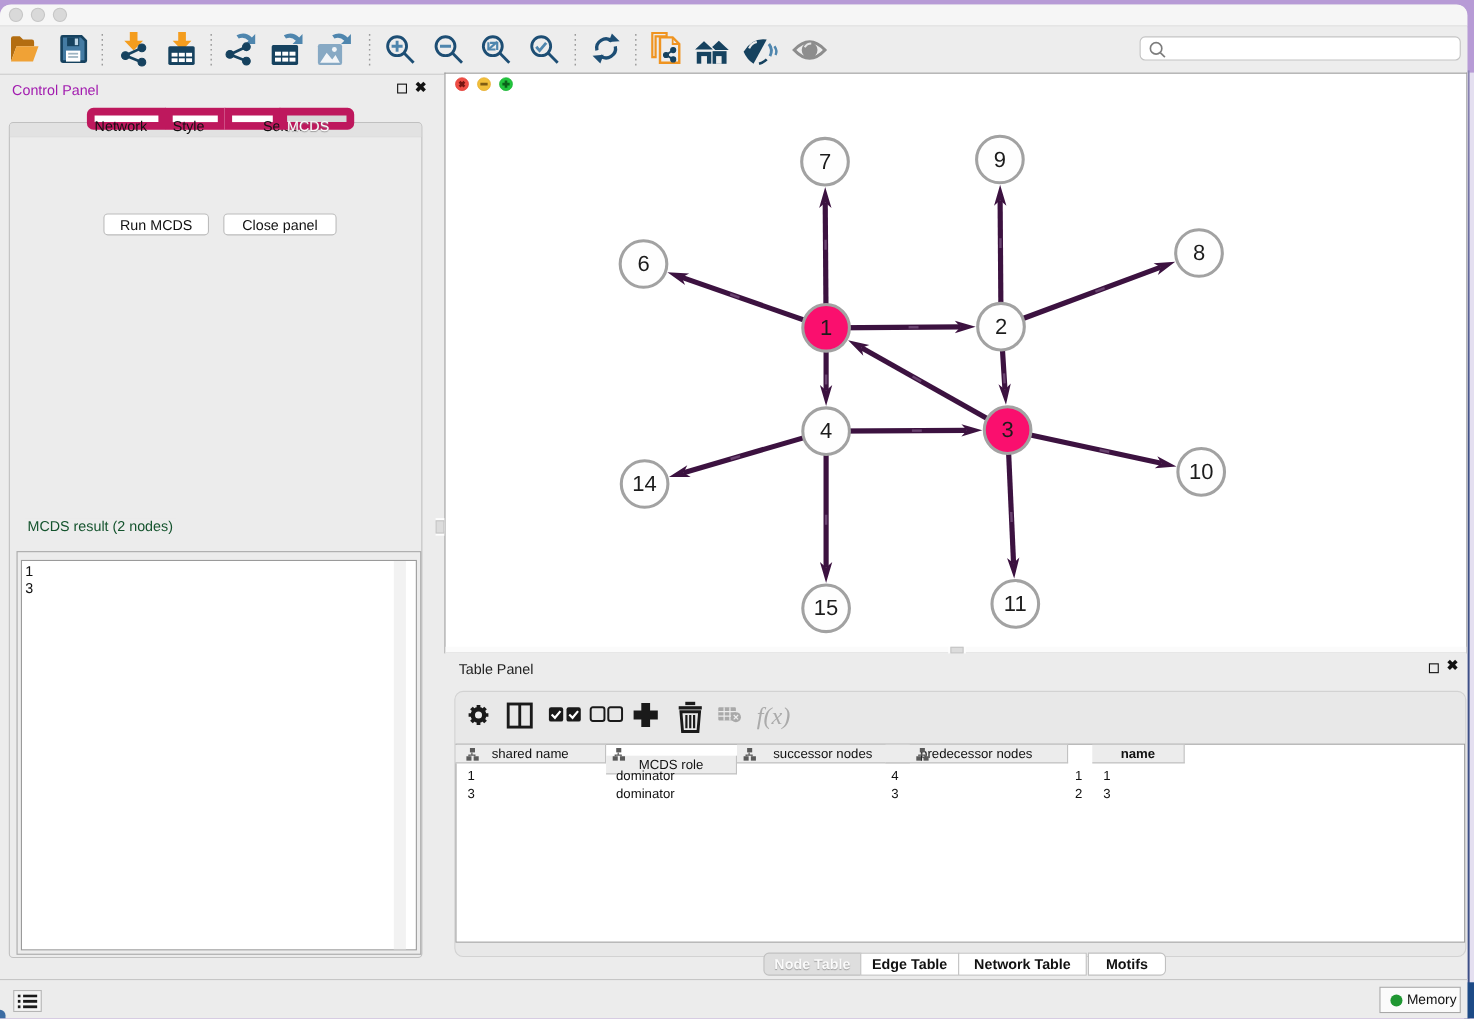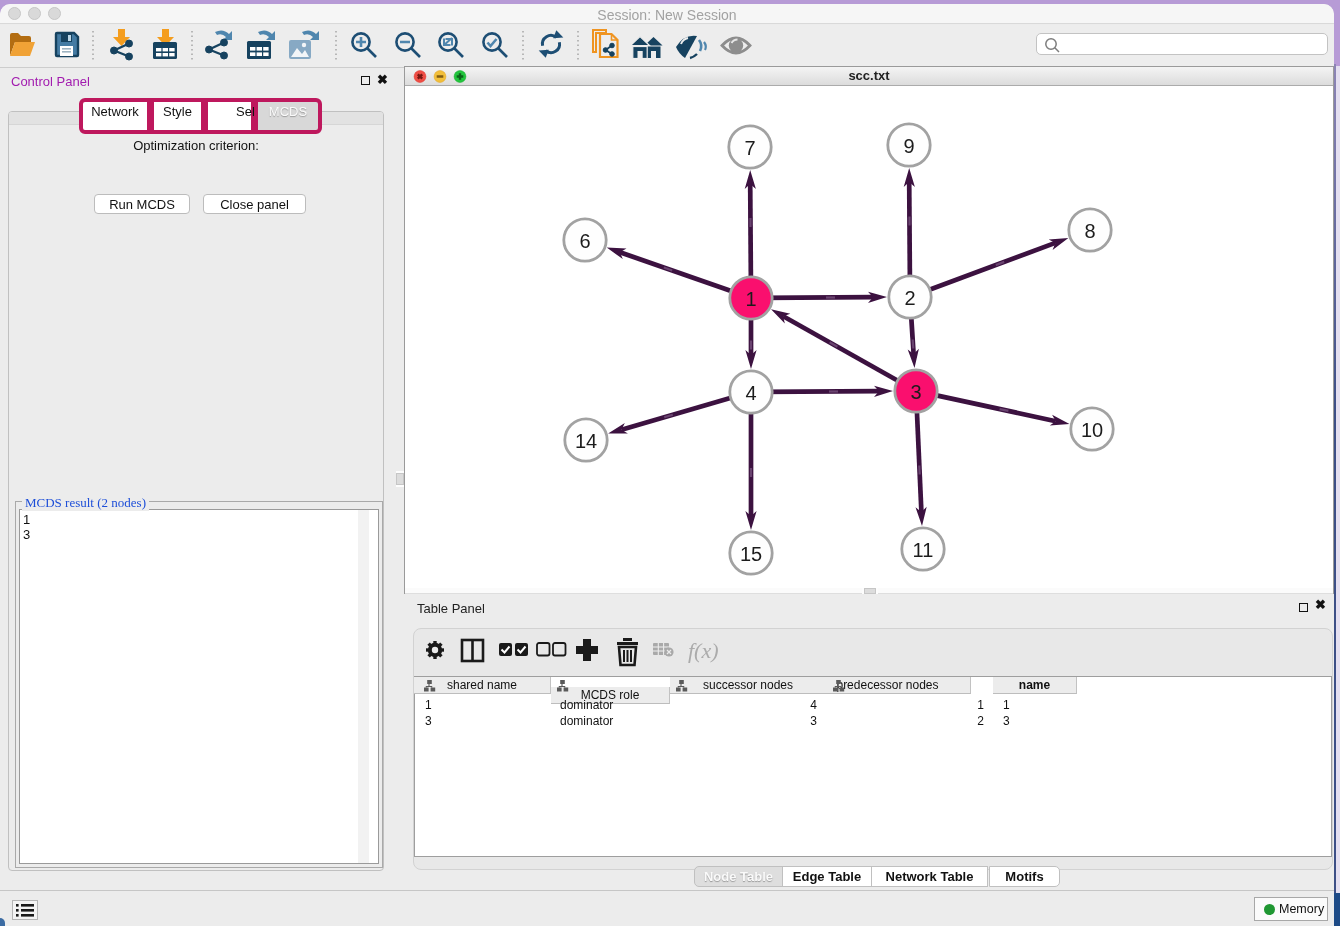--- a/index.html
+++ b/index.html
@@ -29,34 +29,34 @@
   #searchbox { left:1036px; top:29px; width:292px; height:22px; background:#fff;
                border:1px solid #c3c3c3; border-radius:5px; }
 
   
   #cp-title { left:11px; top:70px; font-size:13px; color:#a21caf; }
   #cp-box { left:8px; top:107px; width:376px; height:760px; border:1px solid #c0c0c0;
             background:#ececec; border-radius:4px; }
   #cp-band { position:absolute; left:9px; top:108px; width:374px; height:13px; background:#e2e2e2;
              border-radius:3px 3px 0 0; border-bottom:1px solid #d6d6d6; }
   .tabrow { position:absolute; top:94px; height:18px; font-size:13px; }
-  .tab { position:absolute; top:0; height:36px; background:#fff; border:4px solid #be185d;
-         color:#111; text-align:center; line-height:19px; }
+  .tab { position:absolute; top:0; height:20px; background:#fff; border:7px solid #be185d;
+         color:#111; text-align:left; line-height:19px; }
   .tabsel { background:#d8d8d8; color:#fbfbfb; text-shadow:0 1px 1px #9a9a9a; border-radius:0 6px 6px 0; }
 
   #opt-label { left:8px; top:134px; width:376px; text-align:center; font-size:13px; color:#111; }
   #dropdown { left:43px; top:157px; width:312px; height:19px; background:#fff;
               border:1px solid #b9b9b9; border-radius:4px; font-size:13px; color:#111;
               line-height:19px; padding-left:11px; }
   .btn { position:absolute; height:20px; background:#fff; border:1px solid #bcbcbc;
          border-radius:4px; font-size:13px; color:#111; text-align:center; line-height:19px; }
 
   
   #mcds-fs { left:15px; top:497px; width:368px; height:367px; border:1px solid #a9a9a9; }
-  #mcds-legend { left:22px; top:491px; background:#ececec; font-size:13px; color:#1d4ed8; padding:0 3px;font-family:Liberation Serif, serif; }
+  #mcds-legend { left:22px; top:467px; background:#ececec; font-size:13px; color:#14532d; padding:0 3px; }
   #mcds-white { left:19px; top:505px; width:360px; height:355px; background:#fff; border:1px solid #9a9a9a; }
   #mcds-scroll { left:358px; top:506px; width:11px; height:353px; background:#f2f2f2; }
 
   
   #netwin { left:404px; top:62px; width:930px; height:528px; border:1px solid #9a9a9a; border-bottom:none; background:#fff; }
   #nettitle { left:0; top:0; width:100%; height:19px;
               background:linear-gradient(#f4f4f4,#dcdcdc); border-bottom:1px solid #ababab;
               font-size:13px; font-weight:bold; color:#222; text-align:center; line-height:18px; }
 
   
@@ -81,21 +81,20 @@
   <div class="abs" id="bg-right"></div>
   <div class="abs" style="left:0; top:918px; width:5px; height:8px; background:#3c6ca3; border-radius:0 6px 0 0; z-index:50;"></div>
   <div class="abs" id="bg-right-line"></div>
   <div class="abs" id="bg-right-bot"></div>
 
   <div class="abs" id="app">
     <div class="abs" id="titlebar">
       <div class="tl" style="left:8px;"></div>
       <div class="tl" style="left:27.5px;"></div>
       <div class="tl" style="left:47.5px;"></div>
-      <div class="abs" id="title-text">Session: New Session</div>
     </div>
     <div class="abs" id="toolbar">
       <svg width="1334" height="42" style="position:absolute;left:0;top:0;">
         <g fill="none">
 
           <g stroke="#9a9a9a" stroke-width="1.3" stroke-dasharray="1.5,3">
             <line x1="93" y1="6" x2="93" y2="37"></line>
             <line x1="192" y1="6" x2="192" y2="37"></line>
             <line x1="336" y1="6" x2="336" y2="37"></line>
             <line x1="523" y1="6" x2="523" y2="37"></line>
@@ -252,32 +251,30 @@
     <div class="abs" style="left:361px; top:72px; width:9px; height:9px; border:1.6px solid #111;"></div>
     <div class="abs" style="left:377px; top:68px; font-size:13px; font-weight:bold; color:#111;">✖</div>
     <div class="abs" id="cp-box"></div>
     <div class="abs" id="cp-band"></div>
     <div class="tabrow">
       <div class="tab" style="left:79px; width:72px; border-radius:6px 0 0 6px;">Network</div>
       <div class="tab" style="left:150px; width:55px;">Style</div>
       <div class="tab" style="left:204px; width:51px;padding-left:28px;">Select</div>
       <div class="tab tabsel" style="left:254px; width:68px;">MCDS</div>
     </div>
-    <div class="abs" id="opt-label">Optimization criterion:</div>
     <div class="btn" style="left:94px; top:190px; width:96px;">Run MCDS</div>
     <div class="btn" style="left:203px; top:190px; width:103px;">Close panel</div>
 
     <div class="abs" id="mcds-fs"></div>
     <div class="abs" id="mcds-white"></div>
     <div class="abs" id="mcds-scroll"></div>
     <div class="abs" id="mcds-legend">MCDS result (2 nodes)</div>
     <div class="abs" style="left:23px; top:508px; font-size:13px; color:#111;">1<br>3</div>
 
     <div class="abs" id="netwin">
-      <div class="abs" id="nettitle">scc.txt</div>
       <svg width="70" height="19" style="position:absolute; left:0; top:0;">
         <circle cx="15" cy="9.5" r="5.9" fill="#ef4e45" stroke="#e03c34" stroke-width="0.6"></circle>
         <path d="M12.8 7.3 L17.2 11.7 M17.2 7.3 L12.8 11.7" stroke="#771712" stroke-width="2.4"></path>
         <circle cx="35" cy="9.5" r="5.9" fill="#f2bf3a" stroke="#e3a92d" stroke-width="0.6"></circle>
         <path d="M31.7 9.5 H38.3" stroke="#7f5c13" stroke-width="2.4"></path>
         <circle cx="55" cy="9.5" r="5.9" fill="#22c53d" stroke="#1cb235" stroke-width="0.6"></circle>
         <path d="M51.7 9.5 H58.3 M55 6.2 V12.8" stroke="#0b631a" stroke-width="2.4"></path>
       </svg>
       <div style="position:absolute; left:0; bottom:0; width:100%; height:6px; background:#fbfbfb; border-bottom:1px solid #dedede;"></div>
       <svg id="graph" style="position:absolute; left:2px; top:20px;" width="926" height="505" viewBox="406 86 926 505">

